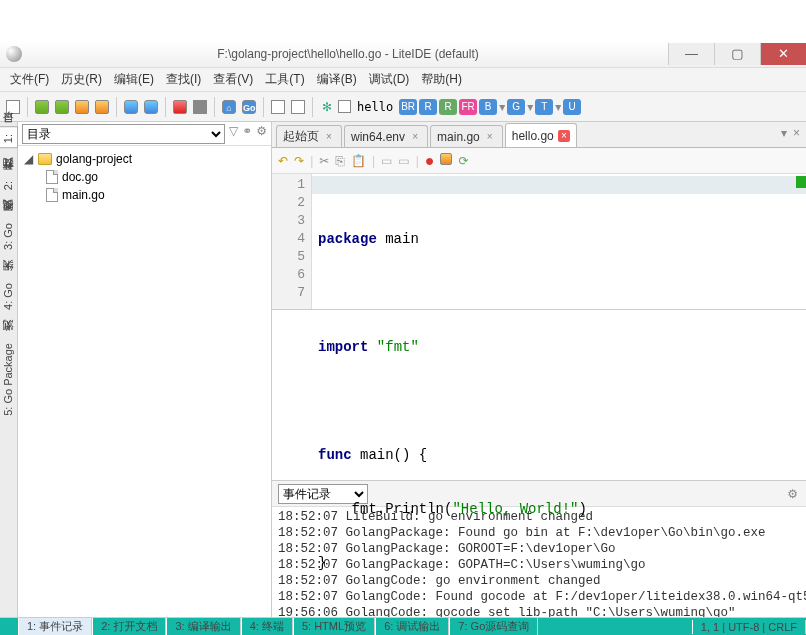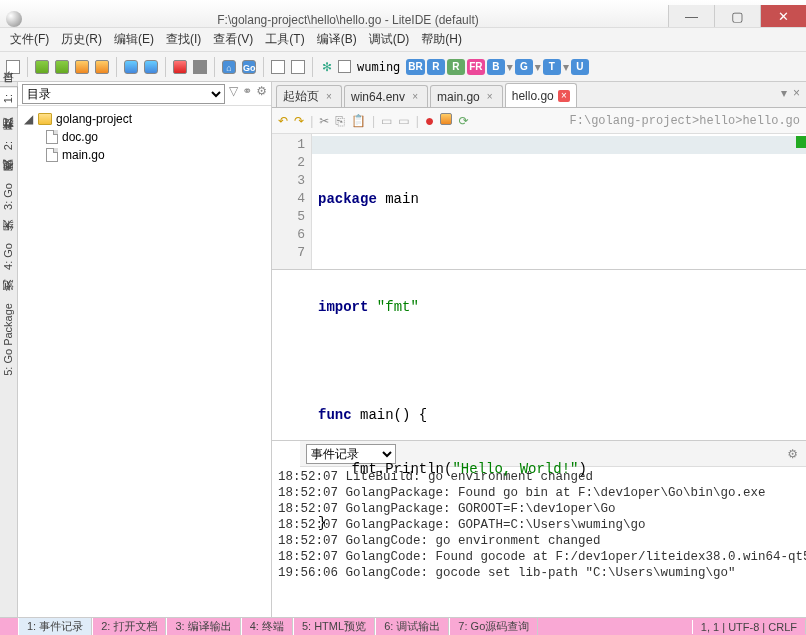--- a/index.html
+++ b/index.html
@@ -1,34 +1,34 @@
 <!DOCTYPE html>
 <html><head>
 <meta charset="utf-8">
 <style>
 * { box-sizing: border-box; margin: 0; padding: 0; }
 body { font-family: "Microsoft YaHei", SimSun, Arial, sans-serif; font-size: 12px; background: #fff; width: 806px; height: 635px; overflow: hidden; position: relative; }
-.titlebar { height: 28px; background: linear-gradient(#fff, #f0f0f0); display: flex; align-items: flex-end; border-bottom: 1px solid #ddd; }
+.titlebar { height: 28px; background: linear-gradient(#fff, #f0f0f0); display: flex; align-items: center; border-bottom: 1px solid #ddd; margin-top: 40px; }
 .titlebar .icon { width: 16px; height: 16px; margin: 0 6px; border-radius: 50%; background: radial-gradient(circle at 30% 30%, #fff, #888); }
 .titlebar .title { flex: 1; text-align: center; color: #555; font-size: 12px; }
 .winbtns { display: flex; }
 .winbtn { width: 46px; height: 22px; display: flex; align-items: center; justify-content: center; color: #555; font-size: 13px; border-left: 1px solid #ccc; background: #eee; margin-top: 0; }
 .winbtn.close { background: #c75050; color: #fff; }
 .menubar { height: 24px; display: flex; align-items: center; padding: 0 4px; background: #f4f4f4; border-bottom: 1px solid #ddd; }
 .menubar span { padding: 2px 6px; color: #333; }
 .toolbar { height: 30px; display: flex; align-items: center; padding: 2px 4px; background: #f4f4f4; border-bottom: 1px solid #ccc; gap: 2px; }
 .tb-sep { width: 1px; height: 20px; background: #ccc; margin: 0 3px; }
 .tb-btn { width: 18px; height: 18px; display: flex; align-items: center; justify-content: center; border-radius: 2px; }
 .sq { width: 14px; height: 14px; border: 1px solid #888; background: #fff; }
 .ico-green { background: linear-gradient(#8c4,#6a2); border-radius: 2px; }
 .ico-orange { background: linear-gradient(#fc6,#e82); border-radius: 2px; }
 .ico-blue { background: linear-gradient(#6cf,#48d); border-radius: 3px; }
 .ico-red { background: linear-gradient(#f77,#d22); border-radius: 2px; }
 .ico-round-blue { background: #4a90d9; border-radius: 3px; color: #fff; font-size: 9px; font-weight: bold; line-height: 14px; text-align: center; }
-.badge { display: inline-flex; align-items: center; justify-content: center; min-width: 18px; height: 16px; border-radius: 3px; font-size: 10px; font-weight: bold; color: #fff; padding: 0 2px; }
+.badge { display: inline-flex; align-items: center; justify-content: center; min-width: 18px; height: 16px; border-radius: 3px; font-size: 10px; font-weight: normal; color: #fff; padding: 0 2px; }
 .select { height: 20px; font-size: 12px; border: 1px solid #999; background: #fff; }
 .checkbox { width: 13px; height: 13px; border: 1px solid #888; background: #fff; }
 
 .main { display: flex; height: calc(635px - 28px - 24px - 30px - 18px); }
 .leftbar { width: 18px; background: #ececec; border-right: 1px solid #ccc; display: flex; flex-direction: column; align-items: center; padding-top: 4px; gap: 30px; }
 .leftbar span { writing-mode: vertical-rl; font-size: 11px; color: #444; transform: rotate(180deg); }
 .leftbar .active { background: #fff; border: 1px solid #aaa; padding: 4px 1px; }
 
 .sidebar { width: 254px; border-right: 1px solid #ccc; display: flex; flex-direction: column; background: #fff; }
 .side-head { height: 24px; display: flex; align-items: flex-start; padding: 2px 4px; border-bottom: 1px solid #ddd; gap: 4px; }
@@ -54,26 +54,26 @@
 .gutter { width: 40px; background: #f2f2f2; border-right: 1px solid #ddd; text-align: right; padding: 2px 6px 0 0; color: #888; font-family: "Courier New", monospace; font-size: 13px; line-height: 18px; }
 .code { flex: 1; padding: 2px 6px 0 6px; font-family: "Courier New", monospace; font-size: 14px; line-height: 18px; color: #000; white-space: pre; position: relative; }
 .code .hl { position: absolute; left: 0; right: 0; height: 18px; background: #e5ecef; z-index: 0; }
 .code .ln { position: relative; z-index: 1; }
 .kw { color: #000080; font-weight: bold; }
 .str { color: #008000; }
 .mark { position: absolute; right: 0; top: 2px; width: 10px; height: 12px; background: #2a2; }
 
 .spacer { flex: 1; border-bottom: 1px solid #ccc; }
 
-.log-head { height: 26px; display: flex; align-items: center; padding: 2px 6px; border-bottom: 1px solid #ddd; background: #f4f4f4; position: relative; margin-left: 28px; }
+.log-head { height: 26px; display: flex; align-items: center; padding: 2px 6px; border-bottom: 1px solid #ddd; background: #f4f4f4; position: relative; }
 .log-head select { width: 90px; height: 20px; }
 .log-head .gear { position: absolute; right: 8px; color: #888; }
 .log { height: 150px; padding: 2px 6px; font-family: "Courier New", monospace; font-size: 12.5px; color: #333; line-height: 16px; overflow: hidden; white-space: pre; }
 
-.statusbar { position: absolute; bottom: 0; left: 0; right: 0; height: 18px; display: flex; align-items: center; background: #f9a8d4; border-top: 1px solid #ccc; font-size: 11px; color: #444; }
+.statusbar { position: absolute; bottom: 0; left: 0; right: 0; height: 18px; display: flex; align-items: center; background: #14b8a6; border-top: 1px solid #ccc; font-size: 11px; color: #444; }
 .statusbar .sbtn { padding: 1px 8px; border-right: 1px solid #ccc; border-left: 1px solid #fff; white-space: nowrap; }
 .statusbar .sbtn.active { background: #e0ecf8; }
 .statusbar .flex { flex: 1; }
 </style>
 </head>
 <body>
 
 <div class="titlebar">
   <div class="icon"></div>
   <div class="title">F:\golang-project\hello\hello.go - LiteIDE (default)</div>
@@ -137,21 +137,21 @@
   <div class="tb-sep"></div>
   <div class="tb-btn">
       <div class="sq"></div>
     </div>
   <div class="tb-btn">
       <div class="sq"></div>
     </div>
   <div class="tb-sep"></div>
   <div class="tb-btn" style="color:#3a8">✻</div>
   <div class="checkbox"></div>
-  <span style="font-family:monospace;padding:0 4px">wuming</span>
+  <span style="font-family:monospace;padding:0 4px">hello</span>
   <span class="badge" style="background:#4a90d9">BR</span>
   <span class="badge" style="background:#4a90d9">R</span>
   <span class="badge" style="background:#6a6">R</span>
   <span class="badge" style="background:#ec4899">FR</span>
   <span class="badge" style="background:#4a90d9">B</span>
   <span style="color:#888">▾</span>
   <span class="badge" style="background:#4a90d9">G</span>
   <span style="color:#888">▾</span>
   <span class="badge" style="background:#4a90d9">T</span>
   <span style="color:#888">▾</span>
@@ -221,21 +221,20 @@
       <span style="color:#888">✂</span>
       <span style="color:#888">⎘</span>
       <span style="color:#888">📋</span>
       <span style="color:#ccc">|</span>
       <span style="color:#aaa">▭</span>
       <span style="color:#aaa">▭</span>
       <span style="color:#ccc">|</span>
       <span style="color:#d33;font-size:16px">●</span>
       <span><span class="sq ico-orange" style="width:12px;height:12px;display:inline-block"></span></span>
       <span style="color:#6a6">⟳</span>
-      <span class="path">F:\golang-project&gt;hello&gt;hello.go</span>
     </div>
     <div class="code-wrap">
       <div class="gutter">
         <div>1</div>
           <div>2</div>
           <div>3</div>
           <div>4</div>
           <div>5</div>
           <div>6</div>
           <div>7</div>

